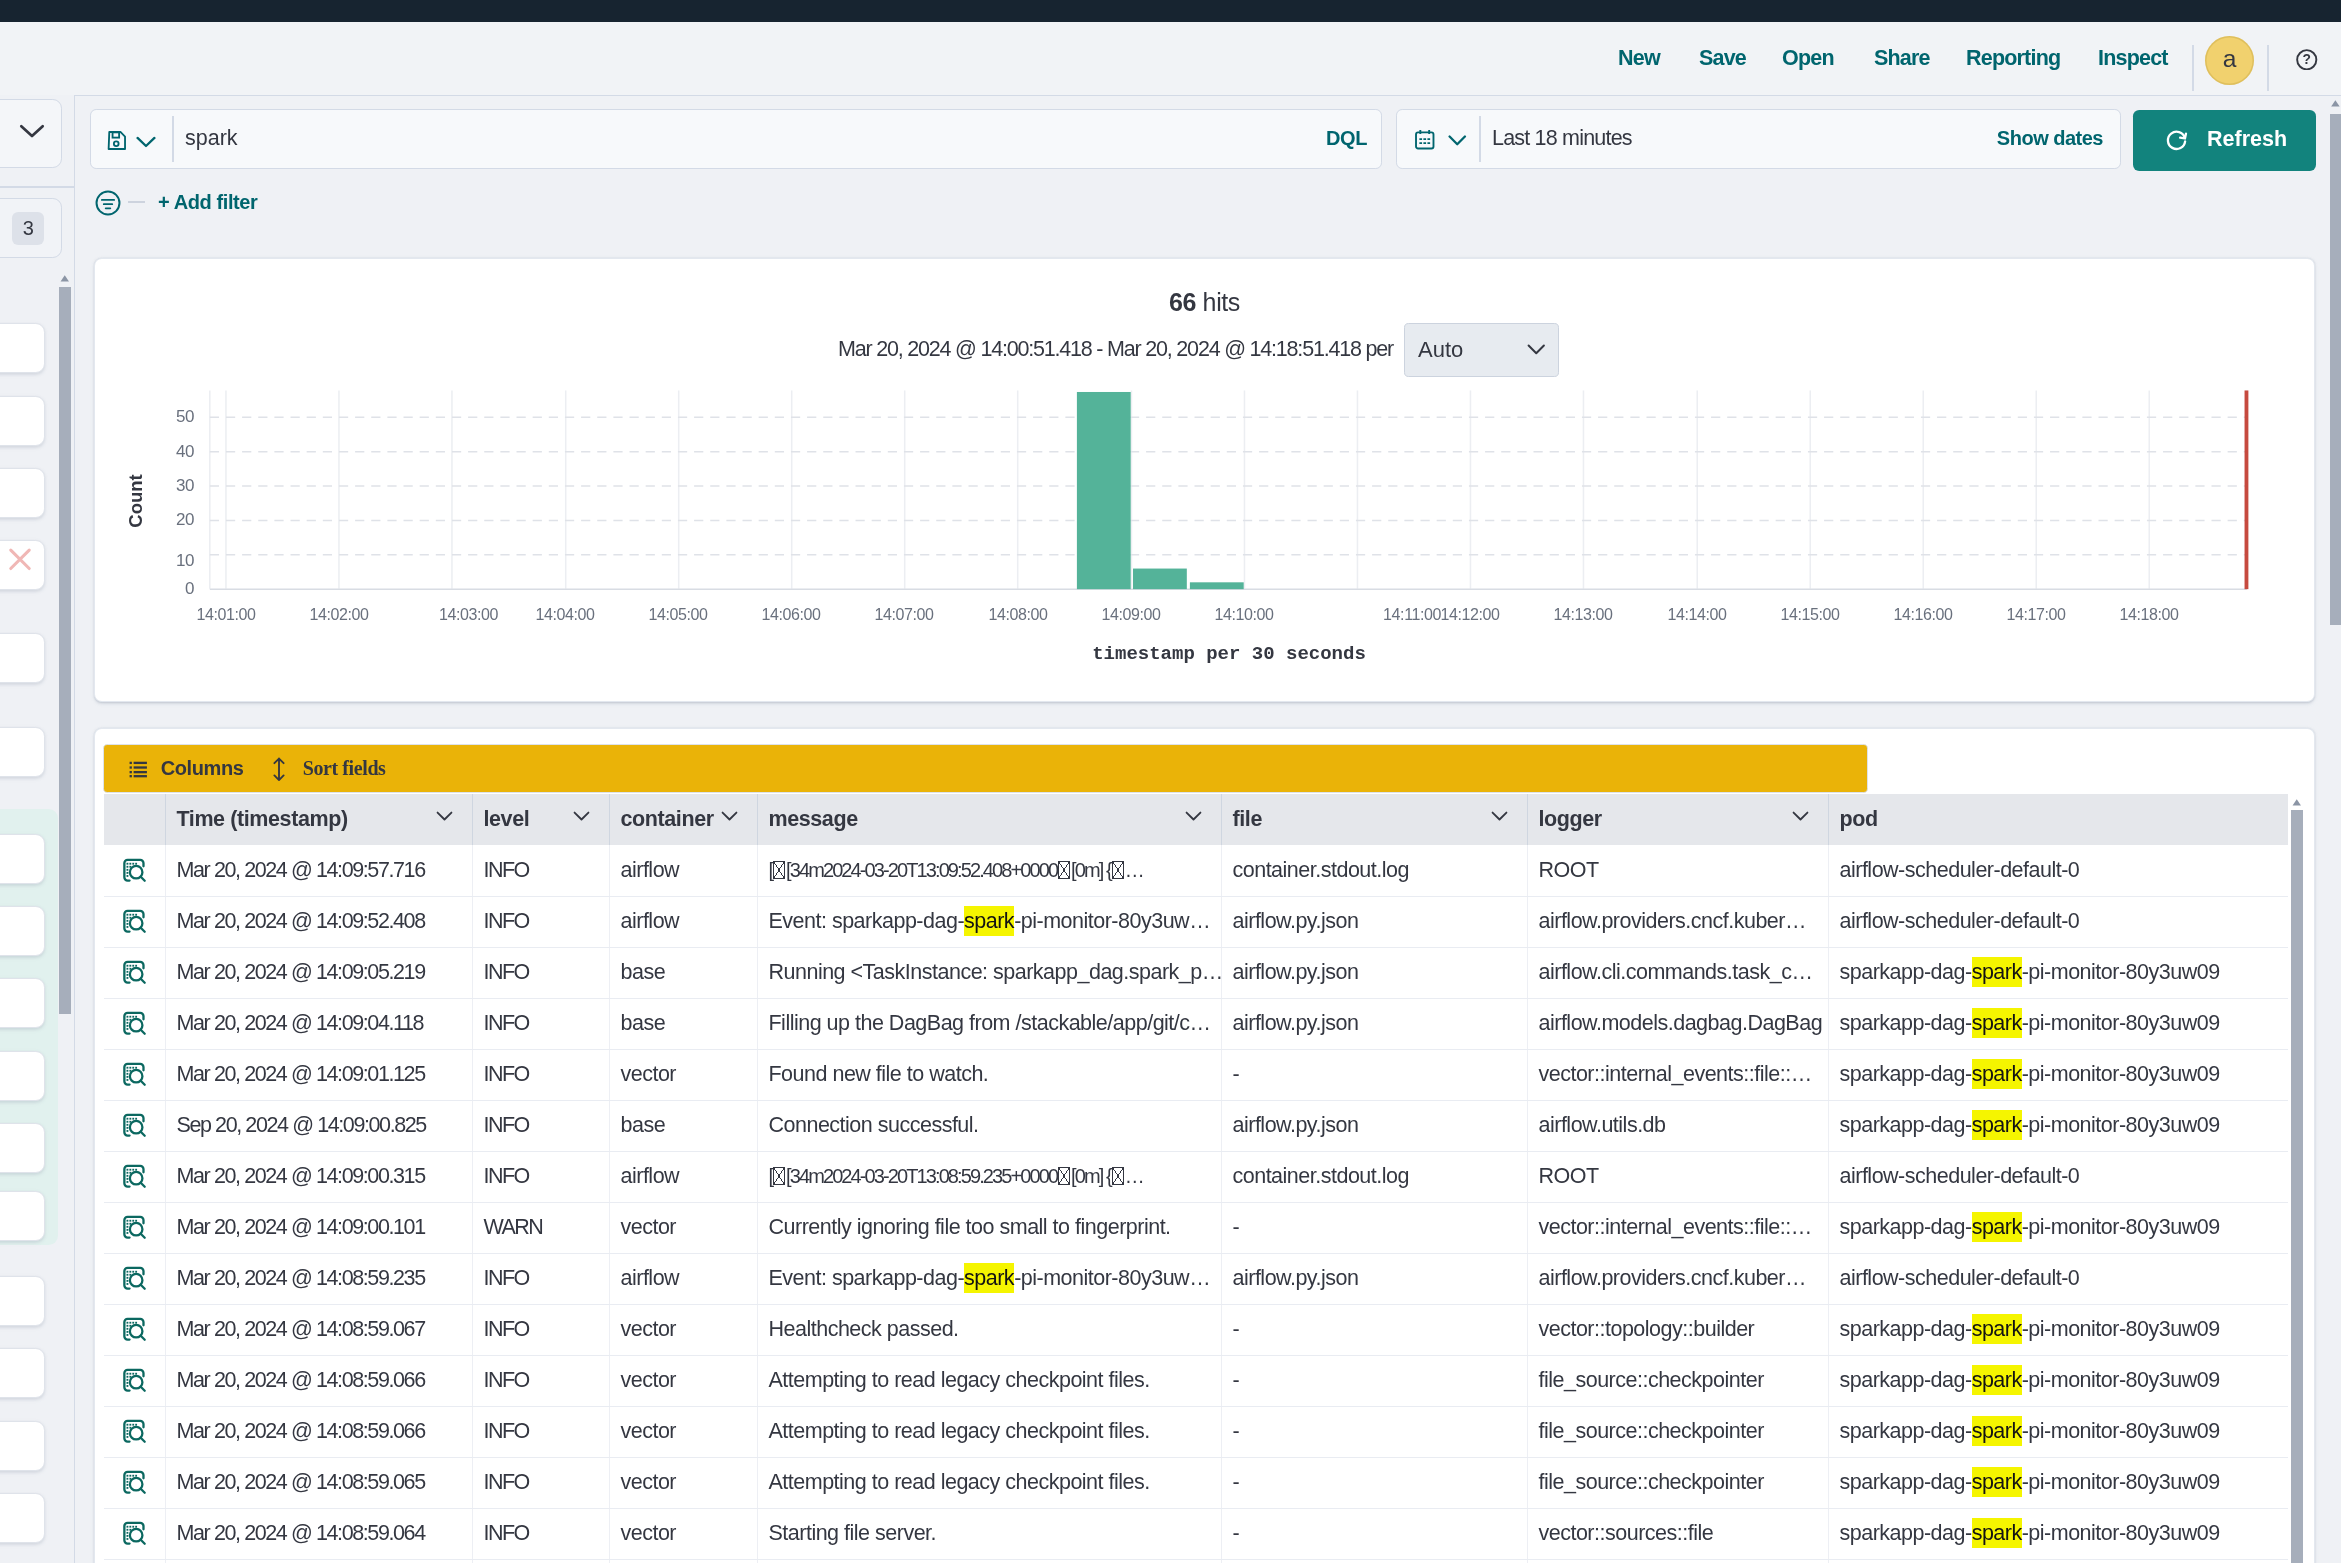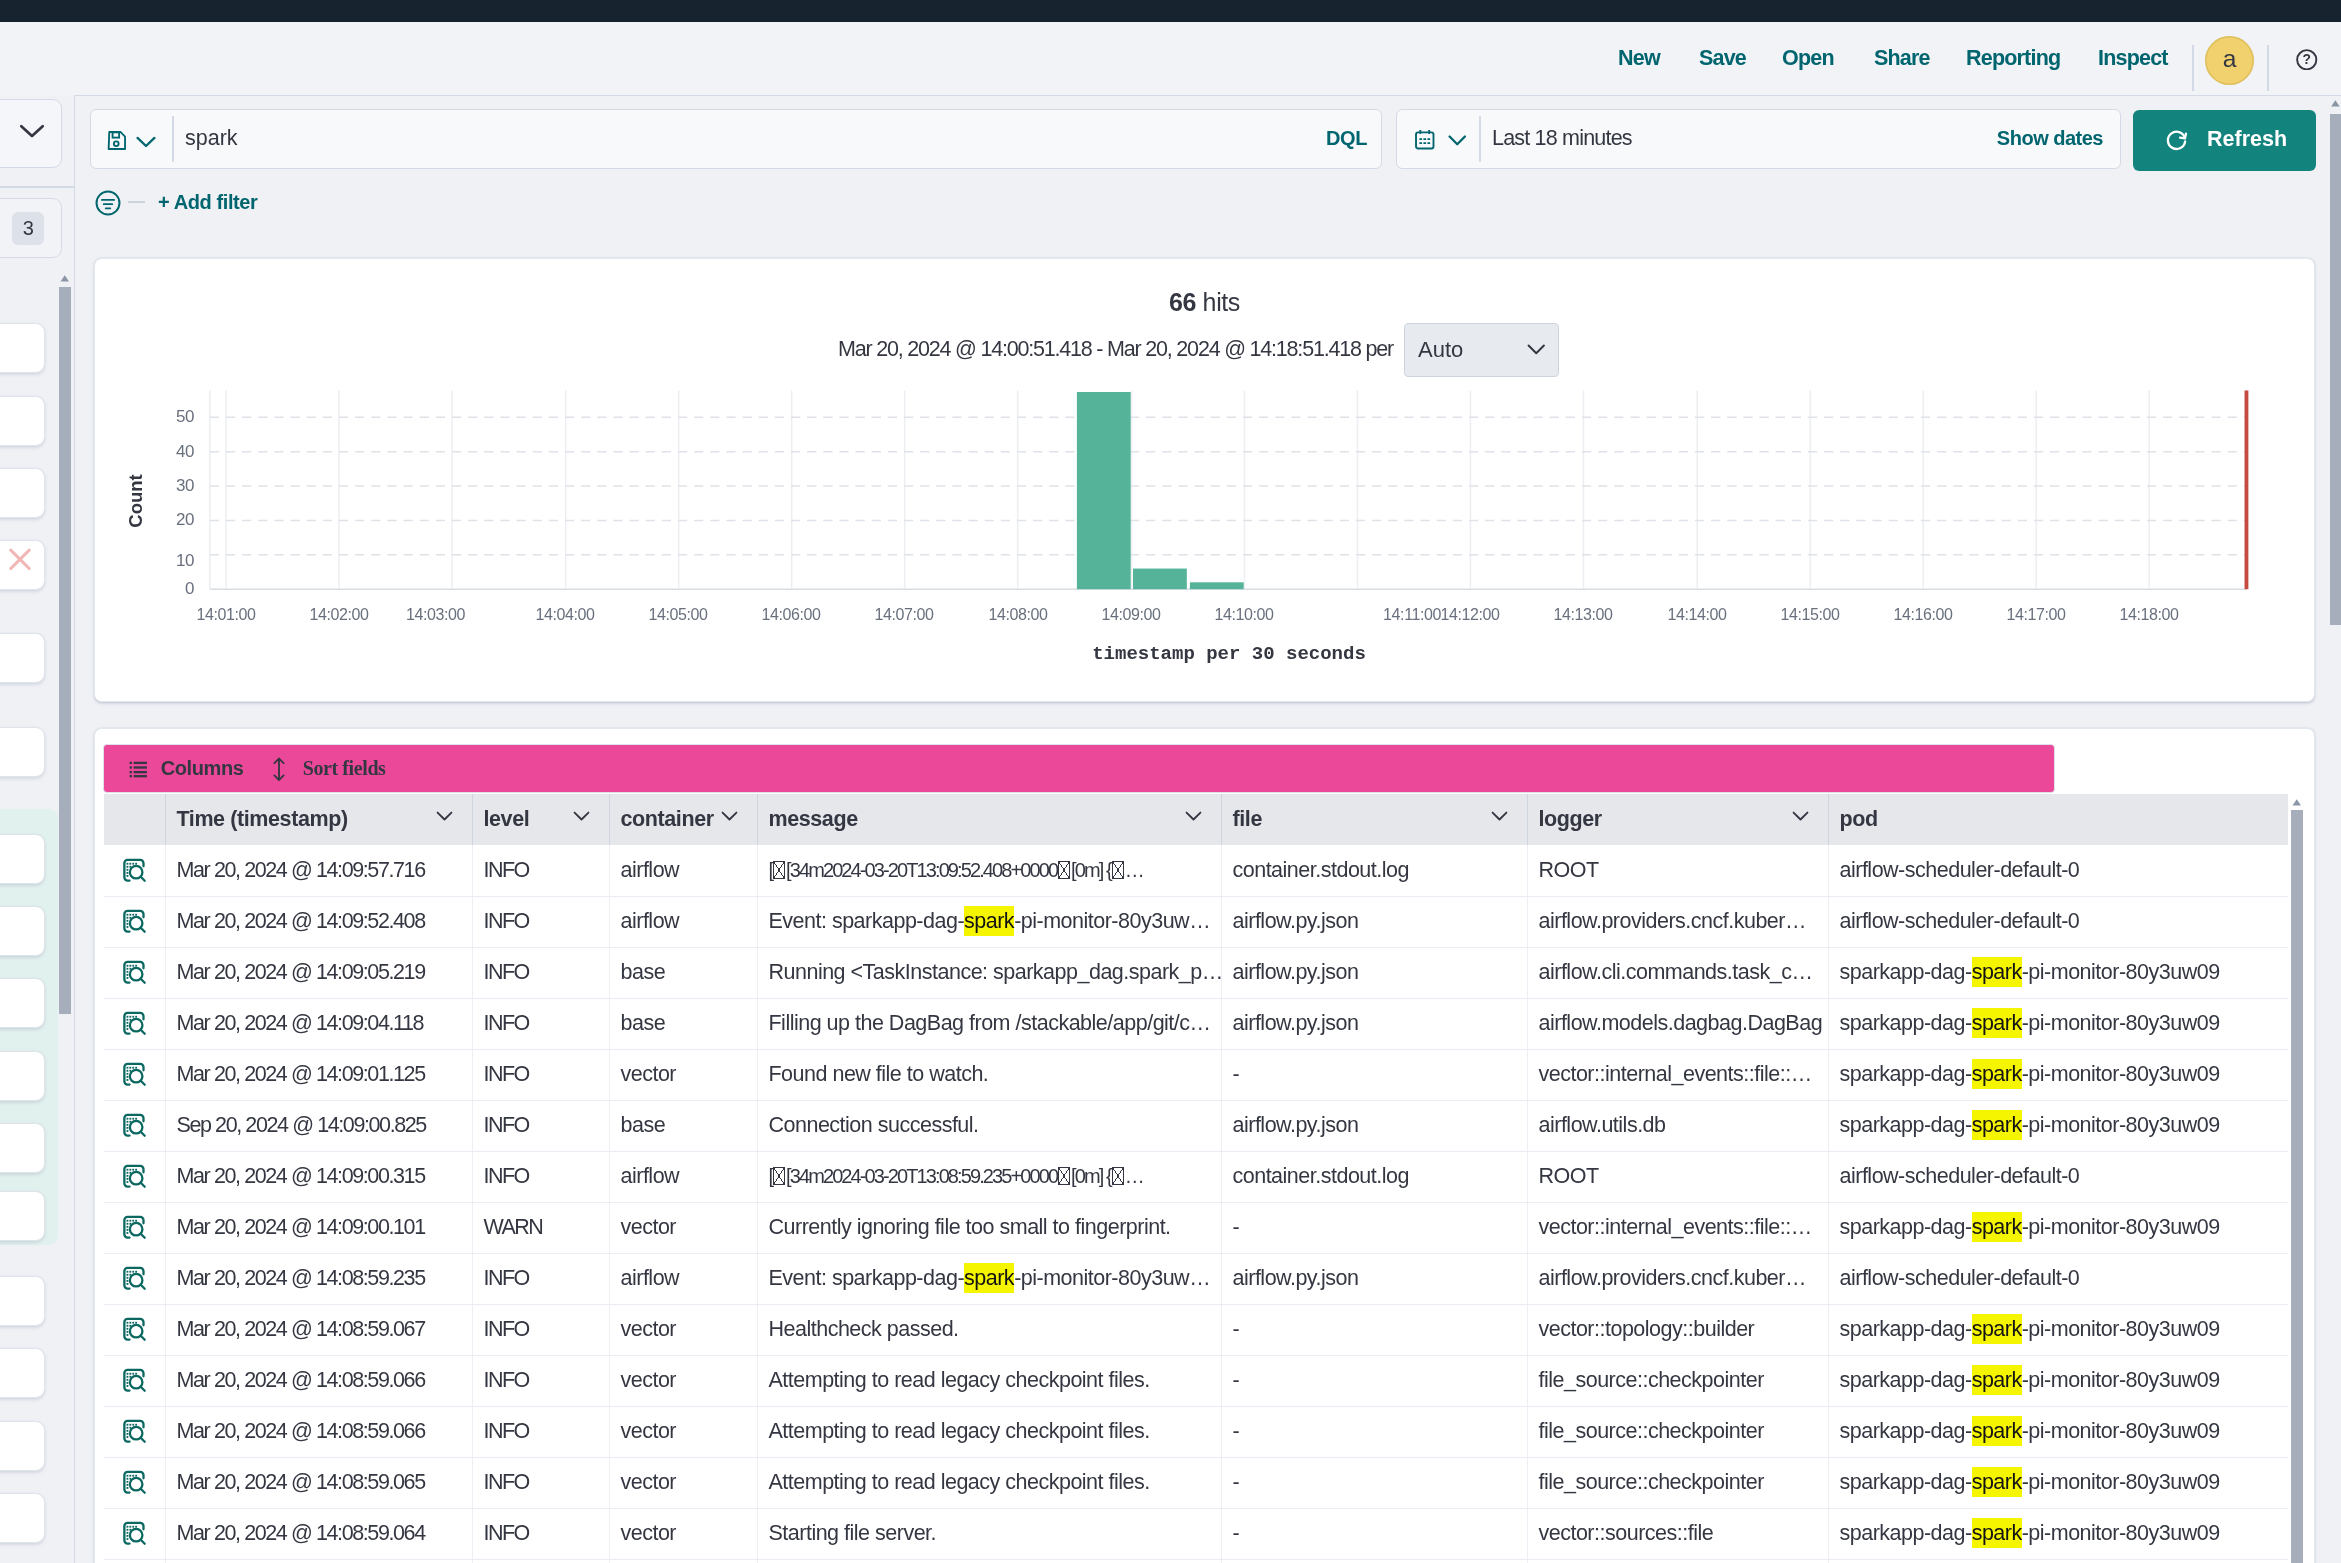--- a/index.html
+++ b/index.html
@@ -200,42 +200,42 @@
 
   <div class="ylbl" style="left:53px; top:148px;">50</div>
   <div class="ylbl" style="left:53px; top:183px;">40</div>
   <div class="ylbl" style="left:53px; top:217px;">30</div>
   <div class="ylbl" style="left:53px; top:251px;">20</div>
   <div class="ylbl" style="left:53px; top:292px;">10</div>
   <div class="ylbl" style="left:53px; top:320px;">0</div>
 
   <div class="axlbl" style="left:85px; top:347px; width:92px; text-align:center;">14:01:00</div>
   <div class="axlbl" style="left:198px; top:347px; width:92px; text-align:center;">14:02:00</div>
-  <div class="axlbl" style="left:311px; top:347px; width:92px; text-align:left;">14:03:00</div>
+  <div class="axlbl" style="left:311px; top:347px; width:92px; text-align:right;">14:03:00</div>
   <div class="axlbl" style="left:424px; top:347px; width:92px; text-align:center;">14:04:00</div>
   <div class="axlbl" style="left:537px; top:347px; width:92px; text-align:center;">14:05:00</div>
   <div class="axlbl" style="left:650px; top:347px; width:92px; text-align:center;">14:06:00</div>
   <div class="axlbl" style="left:763px; top:347px; width:92px; text-align:center;">14:07:00</div>
   <div class="axlbl" style="left:877px; top:347px; width:92px; text-align:center;">14:08:00</div>
   <div class="axlbl" style="left:990px; top:347px; width:92px; text-align:center;">14:09:00</div>
   <div class="axlbl" style="left:1103px; top:347px; width:92px; text-align:center;">14:10:00</div>
   <div class="axlbl" style="left:1254px; top:347px; width:92px; text-align:right;">14:11:00</div>
   <div class="axlbl" style="left:1329px; top:347px; width:92px; text-align:center;">14:12:00</div>
   <div class="axlbl" style="left:1442px; top:347px; width:92px; text-align:center;">14:13:00</div>
   <div class="axlbl" style="left:1556px; top:347px; width:92px; text-align:center;">14:14:00</div>
   <div class="axlbl" style="left:1669px; top:347px; width:92px; text-align:center;">14:15:00</div>
   <div class="axlbl" style="left:1782px; top:347px; width:92px; text-align:center;">14:16:00</div>
   <div class="axlbl" style="left:1895px; top:347px; width:92px; text-align:center;">14:17:00</div>
   <div class="axlbl" style="left:2008px; top:347px; width:92px; text-align:center;">14:18:00</div>
   <div class="abs" style="left:980px; top:384px; width:308px; text-align:center; font-size:19px; font-weight:bold;font-family:Liberation Mono, monospace;">timestamp per 30 seconds</div>
 </div>
 
 <div class="panel" id="tablepanel">
 
-  <div class="abs" style="left:7.7px; top:14.6px; width:1952px; height:49px; background:#ec4899; border:1.5px solid #dde2ea; border-radius:4.6px;">
+  <div class="abs" style="left:7.7px; top:14.6px; width:1765px; height:49px; background:#eab308; border:1.5px solid #dde2ea; border-radius:4.6px;">
     <svg class="abs" style="left:25px; top:15.4px;" width="18.5" height="18.5" viewBox="0 0 16 16">
         <g fill="#343741">
           <rect x="0.5" y="1.5" width="2" height="2"></rect>
           <rect x="0.5" y="5.5" width="2" height="2"></rect>
           <rect x="0.5" y="9.5" width="2" height="2"></rect>
           <rect x="0.5" y="13" width="2" height="2"></rect>
           <rect x="4" y="1.5" width="11.5" height="2"></rect>
           <rect x="4" y="5.5" width="11.5" height="2"></rect>
           <rect x="4" y="9.5" width="11.5" height="2"></rect>
           <rect x="4" y="13" width="11.5" height="2"></rect>

